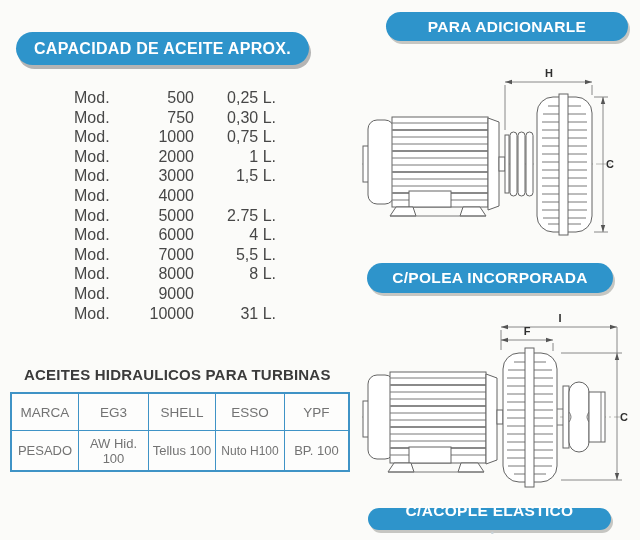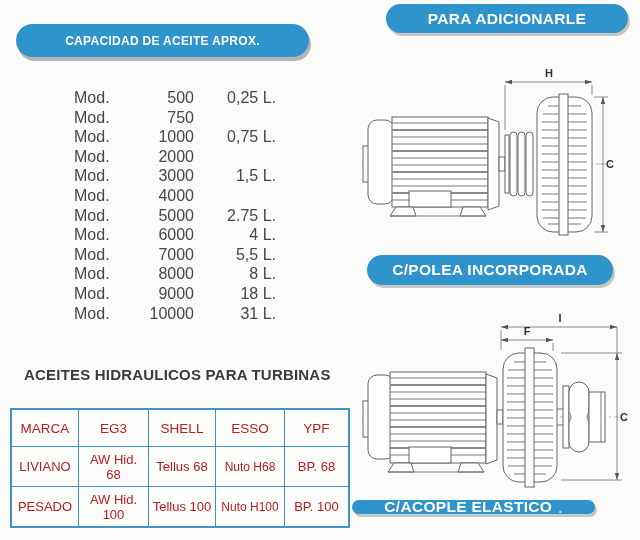--- a/index.html
+++ b/index.html
@@ -9,37 +9,37 @@
   }
   html,body{margin:0;padding:0;}
   body{background:#e8e8e4;font-family:"Liberation Sans",sans-serif;}
   .page{
     position:relative;width:640px;height:540px;background:var(--page_bg);
     overflow:hidden;color:var(--text);
   }
   .pill{
     position:absolute;background:var(--banner_blue);color:var(--banner_text);
     display:flex;align-items:center;justify-content:center;font-weight:bold;
-    box-shadow:2px 4px 0 var(--banner_shadow);letter-spacing:.3px;
-  }
-  .pill-capacity{left:16px;top:24px;width:293px;height:33px;border-radius:17px;font-size:12px;}
+    box-shadow:2px 4px 0 var(--banner_shadow);letter-spacing:.3px;margin-top:8px;
+  }
+  .pill-capacity{left:16px;top:24px;width:293px;height:33px;border-radius:17px;font-size:16px;}
   .pill-top{left:386px;top:4px;width:242px;height:29px;border-radius:15px;font-size:15.5px;box-shadow:2px 3px 0 #c6c6c2;}
   .pill-mid{left:367px;top:255px;width:246px;height:30px;border-radius:15px;font-size:15.5px;box-shadow:2px 3px 0 #c6c6c2;}
-  .pill-bot{left:352px;top:500px;width:243px;height:14px;border-radius:15px;font-size:15.5px;box-shadow:2px 3px 0 #c6c6c2;}
+  .pill-bot{left:368px;top:500px;width:243px;height:22px;border-radius:15px;font-size:15.5px;box-shadow:2px 3px 0 #c6c6c2;flex-direction:column;}
   .pill-dot{color:#c9d4da;margin-left:6px;font-size:15px;}
   .cap-list{position:absolute;left:58px;top:88px;font-size:16px;color:var(--text);margin-left:16px;}
   .cap-row{display:grid;grid-template-columns:52px 68px 82px;line-height:19.6px;}
   .cap-row .c2,.cap-row .c3{text-align:right;}
   .oils-title{
     position:absolute;left:24px;top:366px;font-size:15px;font-weight:bold;
     color:var(--heading_text);letter-spacing:.2px;
   }
   table.oils{
-    position:absolute;left:10px;top:408px;border-collapse:collapse;
-    border:2px solid var(--table_border);font-size:13px;color:#b91c1c;
+    position:absolute;left:10px;top:392px;border-collapse:collapse;
+    border:2px solid var(--table_border);font-size:13px;color:#737373;
     background:#fdfdfc;table-layout:fixed;
   }
   table.oils th,table.oils td{
     border:1.5px solid var(--table_border);text-align:center;vertical-align:middle;
     font-weight:normal;padding:0 2px;
   }
   table.oils th{height:36px;font-size:13.5px;}
   table.oils td{height:39px;}
   table.oils .w1{width:62px}.oils .w2{width:65px}.oils .w3{width:62px}.oils .w4{width:64px}.oils .w5{width:59px}
   td.esso-cell{font-size:12px;}
@@ -65,29 +65,31 @@
 
   <div class="cap-list">
     <div class="cap-row">
       <span class="c1">Mod.</span>
       <span class="c2">500</span>
       <span class="c3">0,25 L.</span>
     </div>
     <div class="cap-row">
       <span class="c1">Mod.</span>
       <span class="c2">750</span>
+      <span class="c3">0,30 L.</span>
     </div>
     <div class="cap-row">
       <span class="c1">Mod.</span>
       <span class="c2">1000</span>
       <span class="c3">0,75 L.</span>
     </div>
     <div class="cap-row">
       <span class="c1">Mod.</span>
       <span class="c2">2000</span>
+      <span class="c3">1 L.</span>
     </div>
     <div class="cap-row">
       <span class="c1">Mod.</span>
       <span class="c2">3000</span>
       <span class="c3">1,5 L.</span>
     </div>
     <div class="cap-row">
       <span class="c1">Mod.</span>
       <span class="c2">4000</span>
     </div>
@@ -107,21 +109,20 @@
       <span class="c3">5,5 L.</span>
     </div>
     <div class="cap-row">
       <span class="c1">Mod.</span>
       <span class="c2">8000</span>
       <span class="c3">8 L.</span>
     </div>
     <div class="cap-row">
       <span class="c1">Mod.</span>
       <span class="c2">9000</span>
-      <span class="c3">18 L.</span>
     </div>
     <div class="cap-row">
       <span class="c1">Mod.</span>
       <span class="c2">10000</span>
       <span class="c3">31 L.</span>
     </div>
   </div>
 
   <div class="oils-title">ACEITES HIDRAULICOS PARA TURBINAS</div>
 
@@ -129,27 +130,20 @@
     <thead>
       <tr>
         <th class="w1">MARCA</th>
         <th class="w2">EG3</th>
         <th class="w3">SHELL</th>
         <th class="w4">ESSO</th>
         <th class="w5">YPF</th>
       </tr>
     </thead>
     <tbody>
-      <tr>
-        <td>LIVIANO</td>
-        <td>AW Hid. 68</td>
-        <td>Tellus 68</td>
-        <td class="esso-cell">Nuto H68</td>
-        <td>BP. 68</td>
-      </tr>
       <tr>
         <td>PESADO</td>
         <td>AW Hid. 100</td>
         <td>Tellus 100</td>
         <td class="esso-cell">Nuto H100</td>
         <td>BP. 100</td>
       </tr>
     </tbody>
   </table>
 

